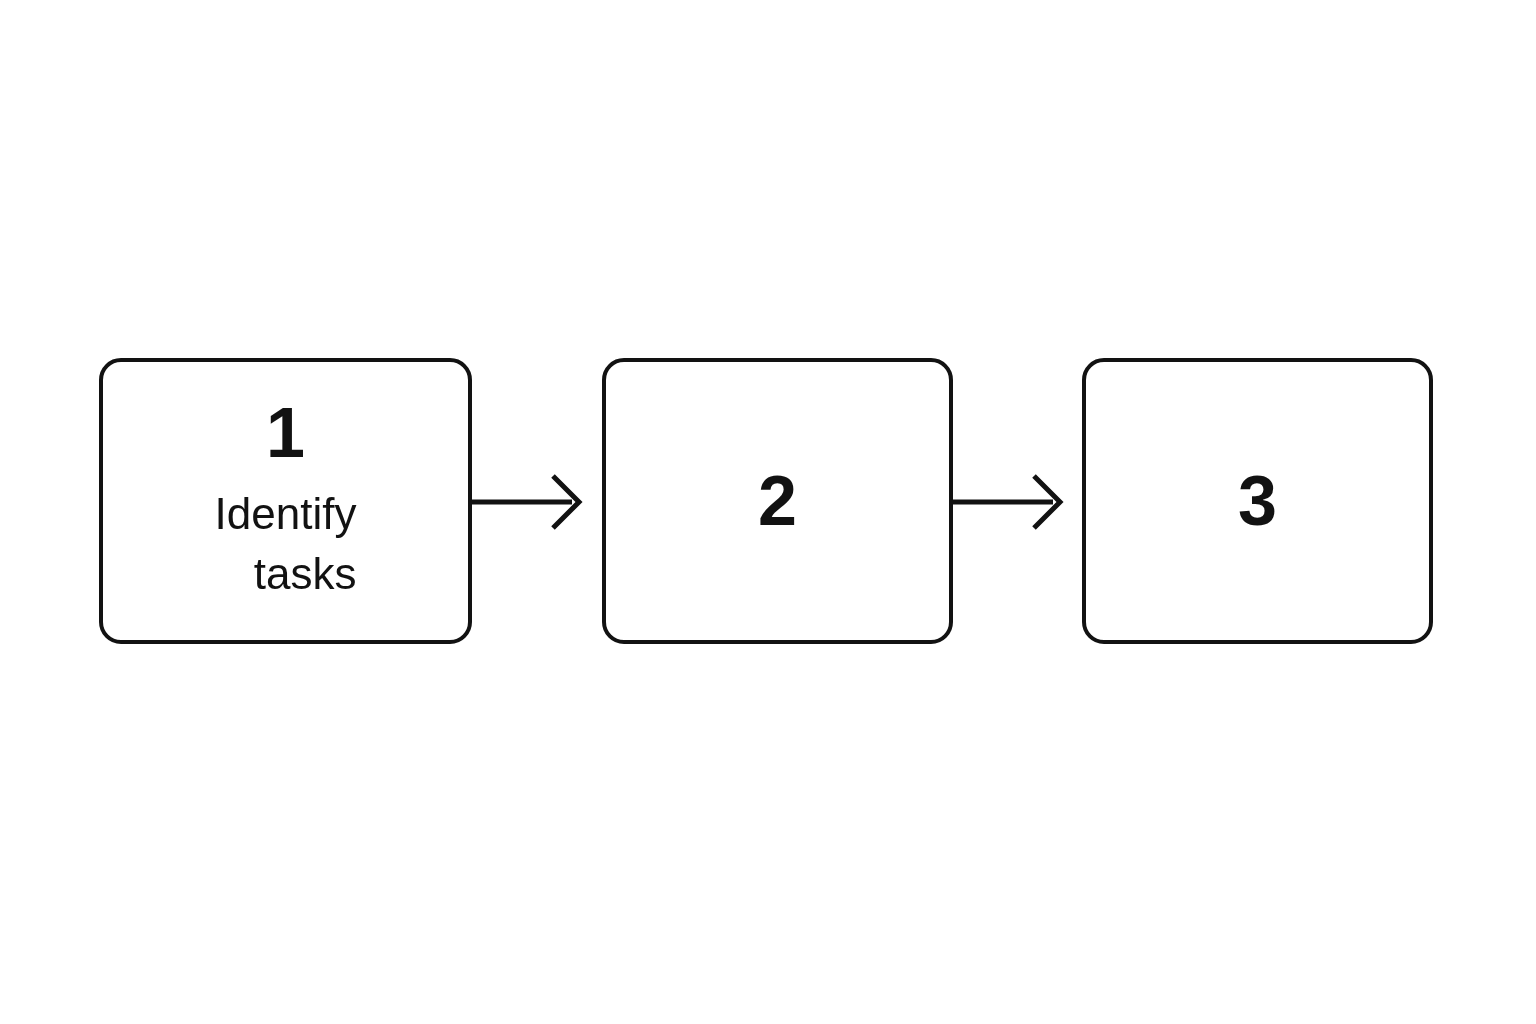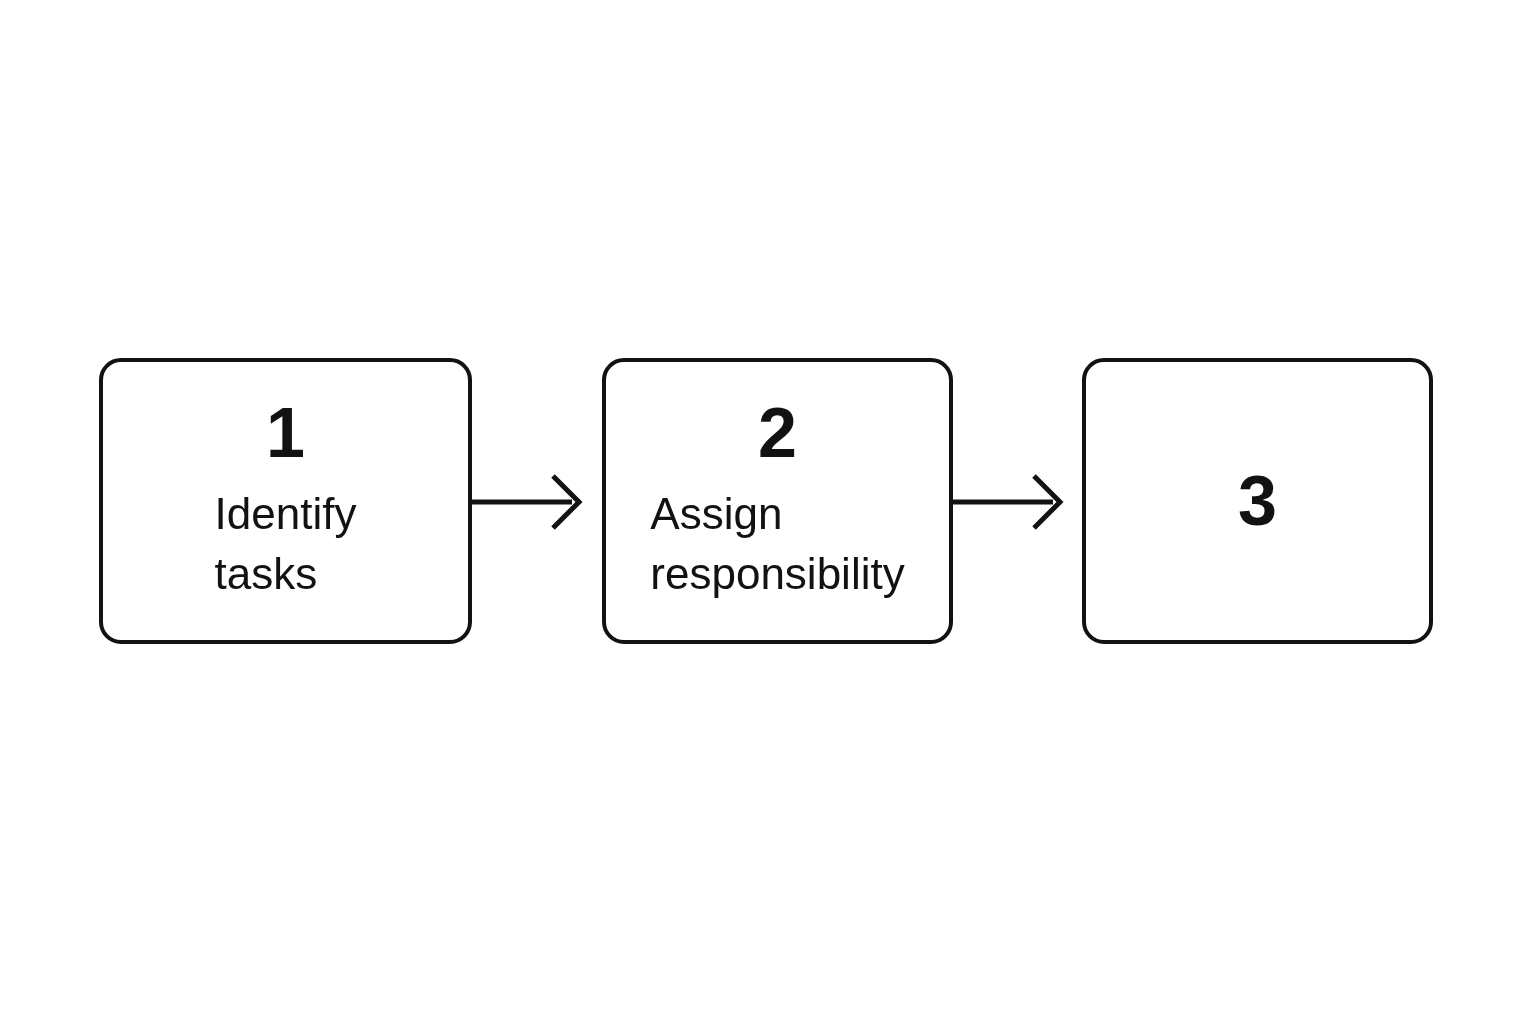--- a/index.html
+++ b/index.html
@@ -39,21 +39,21 @@
     font-size: 70px;
     font-weight: 700;
     line-height: 1;
     letter-spacing: 0;
   }
   .step-label {
     margin-top: 16px;
     font-size: 44px;
     font-weight: 500;
     line-height: 1.36;
-    text-align: left;
+    text-align: right;
     white-space: pre-line;
   }
   .arrow {
     position: absolute;
     top: 472px;
     width: 112px;
     height: 60px;
   }
   .arrow-1 { left: 472px; }
   .arrow-2 { left: 953px; }
@@ -74,22 +74,20 @@
 tasks</div>
   </div>
 
   <svg class="arrow arrow-1" viewBox="0 0 112 60" xmlns="http://www.w3.org/2000/svg">
     <line x1="0" y1="30" x2="100" y2="30"></line>
     <polyline points="81,4 107,30 81,56"></polyline>
   </svg>
 
   <div class="step step-2">
     <div class="step-number">2</div>
-    <div class="step-label">Assign
-responsibility</div>
   </div>
 
   <svg class="arrow arrow-2" viewBox="0 0 112 60" xmlns="http://www.w3.org/2000/svg">
     <line x1="0" y1="30" x2="100" y2="30"></line>
     <polyline points="81,4 107,30 81,56"></polyline>
   </svg>
 
   <div class="step step-3">
     <div class="step-number">3</div>
   </div>

